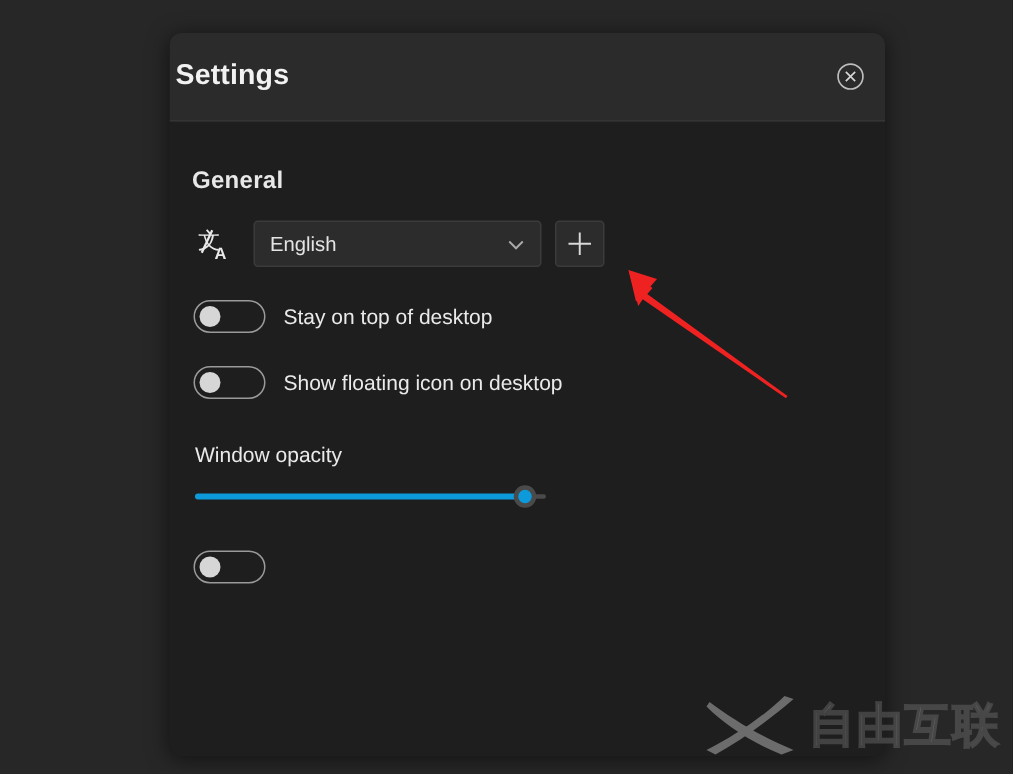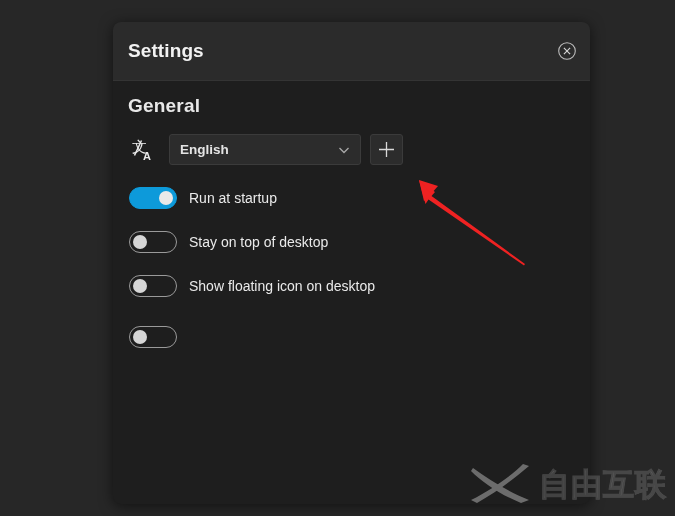--- a/index.html
+++ b/index.html
@@ -34,21 +34,21 @@
   #dialog-header {
     height: 58px;
     min-height: 58px;
     background: #2b2b2b;
     border-bottom: 1px solid #343434;
     position: relative;
     display: flex;
     align-items: center;
   }
   #dialog-title {
-    margin-left: 15px;
+    margin-left: 4px;
     font-size: 19px;
     font-weight: bold;
     color: #f2f2f2;
     letter-spacing: 0.1px;
   }
   #close-button {
     position: absolute;
     right: 13px;
     top: 50%;
     transform: translateY(-50%);
@@ -60,24 +60,24 @@
 
   
   #dialog-body {
     flex: 1;
     padding: 0 15px;
     position: relative;
     overflow: hidden;
   }
 
   .section-heading {
-    font-size: 19px;
+    font-size: 16px;
     font-weight: bold;
     color: #e8e8e8;
-    margin-top: 14px;
+    margin-top: 31px;
     margin-bottom: 0;
     letter-spacing: 0.2px;
   }
 
   
   #language-row {
     display: flex;
     align-items: center;
     margin-top: 17px;
     height: 31px;
@@ -96,21 +96,20 @@
     width: 192px;
     height: 31px;
     background: #2c2c2c;
     border: 1px solid #3b3b3b;
     border-radius: 3px;
     box-sizing: border-box;
     display: flex;
     align-items: center;
     position: relative;
     cursor: pointer;
-    font-weight: bold;
   }
   #language-value {
     font-size: 13.5px;
     color: #e4e4e4;
     margin-left: 10px;
   }
   #chevron-down-icon {
     position: absolute;
     right: 9px;
     top: 50%;
@@ -294,42 +293,44 @@
       </div>
 
       <div id="add-language-button">
         <svg width="19" height="19" viewBox="0 0 19 19">
           <line x1="9.5" y1="2" x2="9.5" y2="17" stroke="#d9d9d9" stroke-width="1.3"></line>
           <line x1="2" y1="9.5" x2="17" y2="9.5" stroke="#d9d9d9" stroke-width="1.3"></line>
         </svg>
       </div>
     </div>
 
-    <div class="toggle-row">
-      <div class="switch on">
-        <div class="knob"></div>
-      </div>
-      <span class="toggle-label">Run at startup</span>
-    </div>
 
     <div class="toggle-row">
       <div class="switch off">
         <div class="knob"></div>
       </div>
       <span class="toggle-label">Stay on top of desktop</span>
     </div>
 
     <div class="toggle-row">
       <div class="switch off">
         <div class="knob"></div>
       </div>
       <span class="toggle-label">Show floating icon on desktop</span>
     </div>
 
 
+    <div id="opacity-block">
+      <div id="opacity-label">Window opacity</div>
+      <div id="opacity-slider">
+        <div id="slider-track-bg"></div>
+        <div id="slider-track-fill" style="width: 219.96px;"></div>
+        <div id="slider-thumb" style="left: 219.96px;"></div>
+      </div>
+    </div>
 
     <div class="toggle-row" id="remember-row">
       <div class="switch off">
         <div class="knob"></div>
       </div>
     </div>
 
   </div>
 </div>
 

